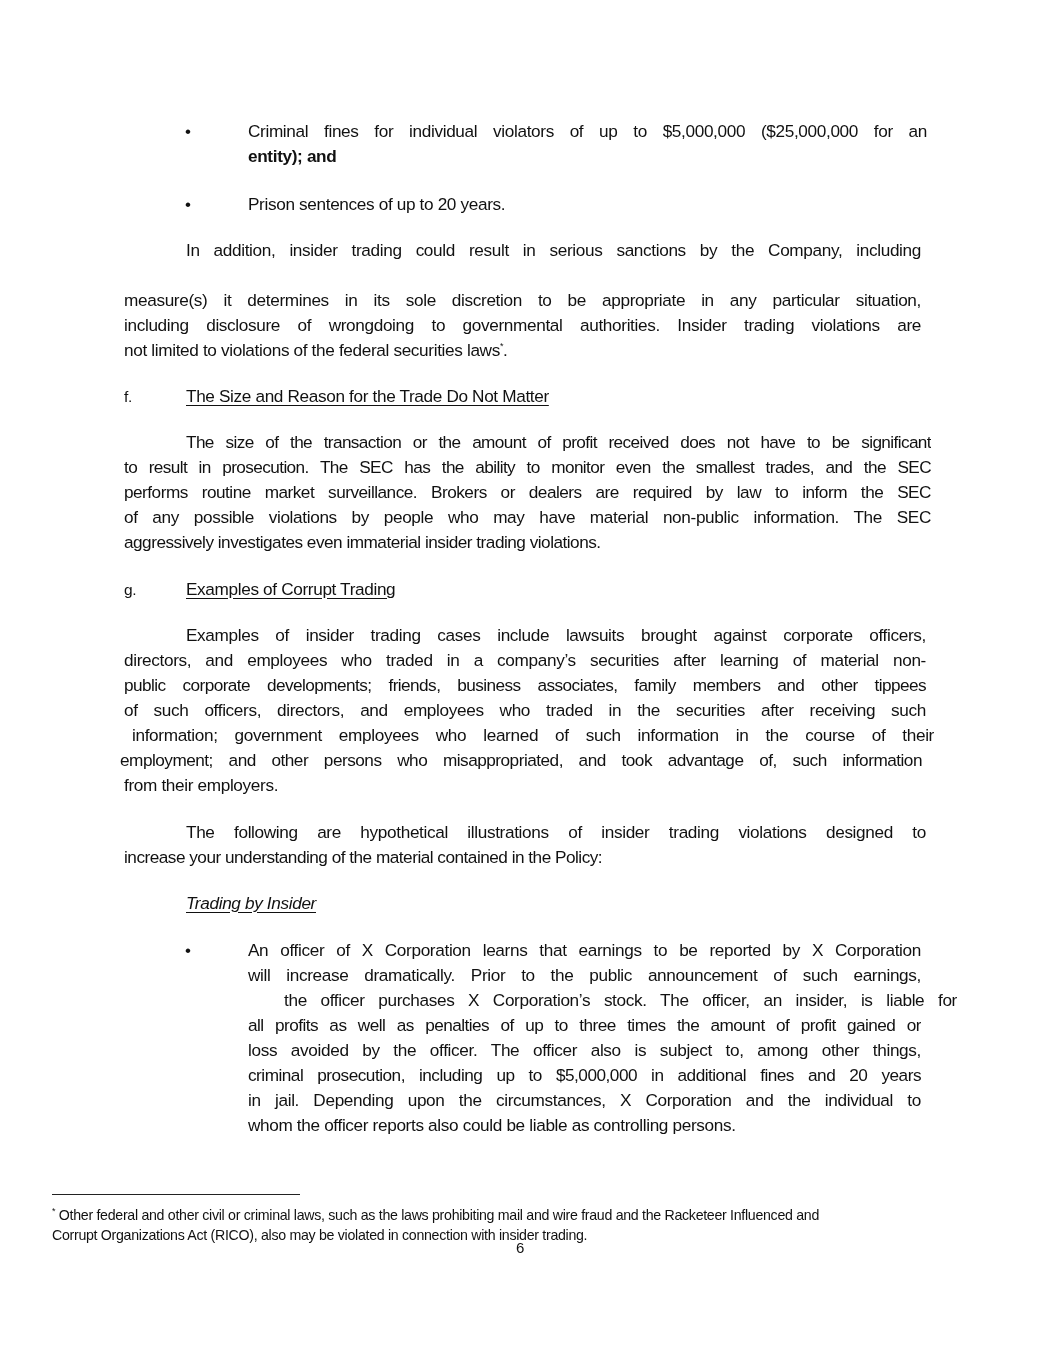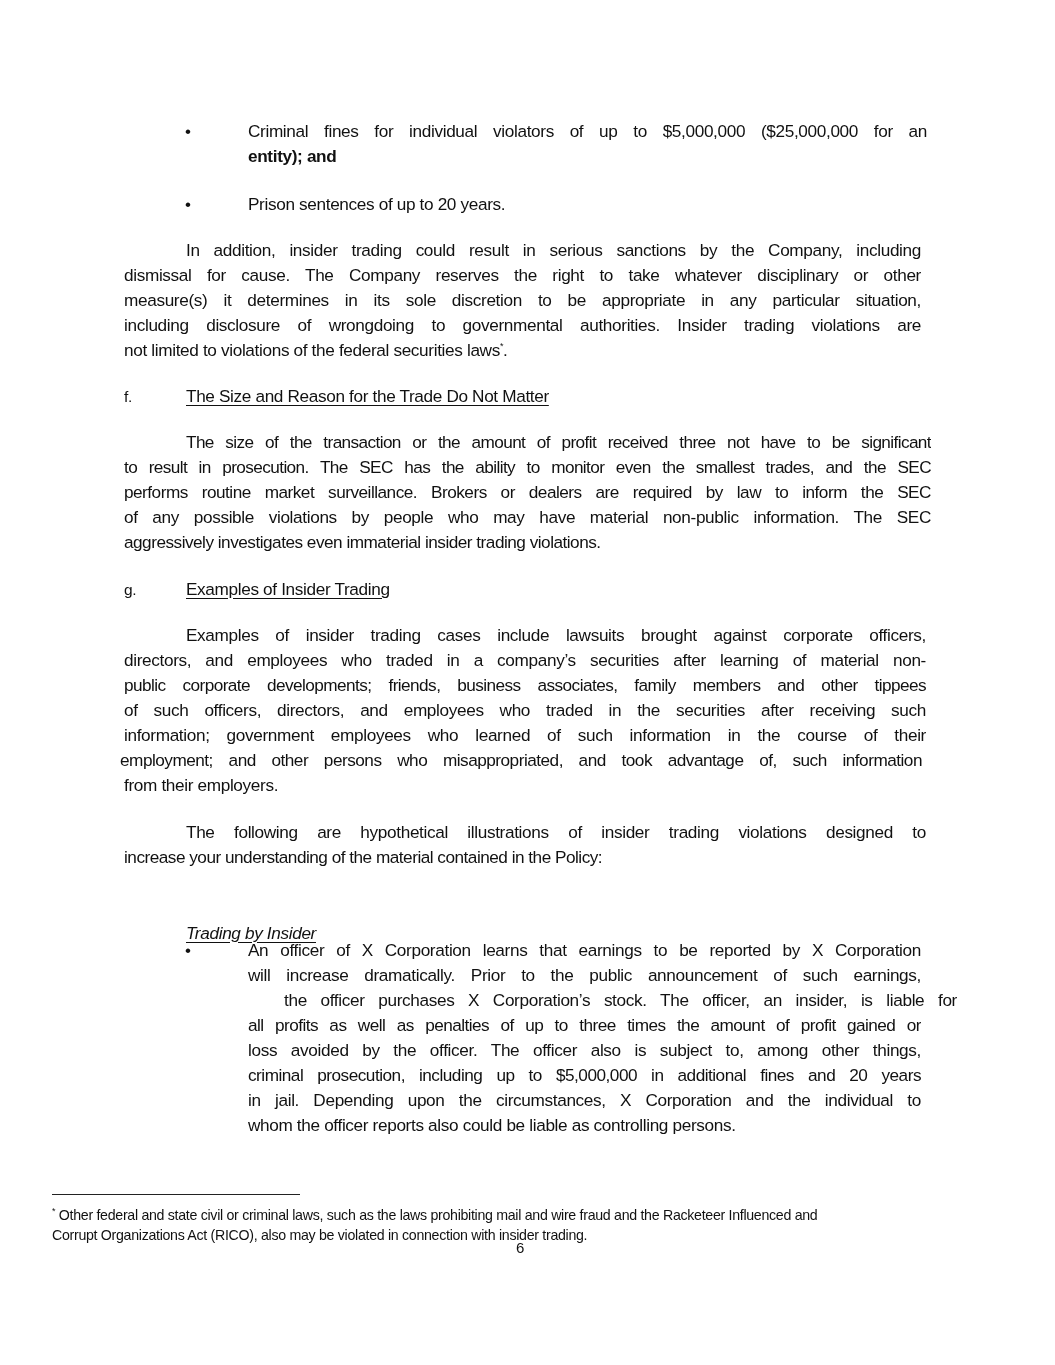--- a/index.html
+++ b/index.html
@@ -23,58 +23,57 @@
 <div class="page">
 
   <span class="bullet" style="left:185px; top:119px;">•</span>
   <div class="ln j" style="left:248px; top:119px; width:679px;">Criminal fines for individual violators of up to $5,000,000 ($25,000,000 for an</div>
   <div class="ln" style="left:248px; top:144px;font-weight:bold;">entity); and</div>
 
   <span class="bullet" style="left:185px; top:192px;">•</span>
   <div class="ln" style="left:248px; top:192px;">Prison sentences of up to 20 years.</div>
 
   <div class="ln j" style="left:186px; top:238px; width:735px;">In addition, insider trading could result in serious sanctions by the Company, including</div>
-  <div class="ln j" style="left:124px; top:263px; width:797px;">dismissal for cause.  The Company reserves the right to take whatever disciplinary or other</div>
   <div class="ln j" style="left:124px; top:288px; width:797px;">measure(s) it determines in its sole discretion to be appropriate in any particular situation,</div>
   <div class="ln j" style="left:124px; top:313px; width:797px;">including disclosure of wrongdoing to governmental authorities. Insider trading violations are</div>
   <div class="ln" style="left:124px; top:338px;"><span>not limited to violations of the federal securities laws</span><span class="sup">*</span><span>.</span></div>
 
   <div class="ln" style="left:124px; top:384px; font-size:15.5px;">f.</div>
   <div class="ln u" style="left:186px; top:384px;">The Size and Reason for the Trade Do Not Matter</div>
 
-  <div class="ln j" style="left:186px; top:430px; width:745px; letter-spacing:-0.6px;">The size of the transaction or the amount of profit received three not have to be significant</div>
+  <div class="ln j" style="left:186px; top:430px; width:745px; letter-spacing:-0.6px;">The size of the transaction or the amount of profit received does not have to be significant</div>
   <div class="ln j" style="left:124px; top:455px; width:807px; letter-spacing:-0.6px;">to result in prosecution.  The SEC has the ability to monitor even the smallest trades, and the SEC</div>
   <div class="ln j" style="left:124px; top:480px; width:807px; letter-spacing:-0.5px;">performs routine market surveillance. Brokers or dealers are required by law to inform the SEC</div>
   <div class="ln j" style="left:124px; top:505px; width:807px;">of any possible violations by people who may have material non-public information. The SEC</div>
   <div class="ln" style="left:124px; top:530px; letter-spacing:-0.5px;">aggressively investigates even immaterial insider trading violations.</div>
 
   <div class="ln" style="left:124px; top:577px; font-size:15.5px;">g.</div>
-  <div class="ln u" style="left:186px; top:577px;">Examples of Insider Trading</div>
+  <div class="ln u" style="left:186px; top:577px;">Examples of Corrupt Trading</div>
 
   <div class="ln j" style="left:186px; top:623px; width:740px;">Examples of insider trading cases include lawsuits brought against corporate officers,</div>
   <div class="ln j" style="left:124px; top:648px; width:802px;">directors, and employees who traded in a company’s securities after learning of material non-</div>
   <div class="ln j" style="left:124px; top:673px; width:802px; letter-spacing:-0.55px;">public corporate developments; friends, business associates, family members and other tippees</div>
   <div class="ln j" style="left:124px; top:698px; width:802px;">of such officers, directors, and employees who traded in the securities after receiving such</div>
-  <div class="ln j" style="left:124px; top:723px; width:802px;">information; government employees who learned of such information in the course of their</div>
+  <div class="ln j" style="left:132px; top:723px; width:802px;">information; government employees who learned of such information in the course of their</div>
   <div class="ln j" style="left:120px; top:748px; width:802px; letter-spacing:-0.5px;">employment; and other persons who misappropriated, and took advantage of, such information</div>
   <div class="ln" style="left:124px; top:773px;">from their employers.</div>
 
   <div class="ln" style="left:124px; top:845px; letter-spacing:-0.5px;">increase your understanding of the material contained in the Policy:</div>
   <div class="ln j" style="left:186px; top:820px; width:740px;">The following are hypothetical illustrations of insider trading violations designed to</div>
 
-  <div class="ln u i" style="left:186px; top:921px;">Trading by Insider</div>
+  <div class="ln u i" style="left:186px; top:891px;">Trading by Insider</div>
 
   <span class="bullet" style="left:185px; top:938px;">•</span>
   <div class="ln j" style="left:248px; top:938px; width:673px;">An officer of X Corporation learns that earnings to be reported by X Corporation</div>
   <div class="ln j" style="left:248px; top:963px; width:673px;">will increase dramatically.  Prior to the public announcement of such earnings,</div>
   <div class="ln j" style="left:248px; top:988px; width:673px;margin-left:36px;">the officer purchases X Corporation’s stock.  The officer, an insider, is liable for</div>
   <div class="ln j" style="left:248px; top:1013px; width:673px; letter-spacing:-0.55px;">all profits as well as penalties of up to three times the amount of profit gained or</div>
   <div class="ln j" style="left:248px; top:1038px; width:673px;">loss avoided by the officer.  The officer also is subject to, among other things,</div>
   <div class="ln j" style="left:248px; top:1063px; width:673px; letter-spacing:-0.5px;">criminal prosecution, including up to $5,000,000 in additional fines and 20 years</div>
   <div class="ln j" style="left:248px; top:1088px; width:673px;">in jail.  Depending upon the circumstances, X Corporation and the individual to</div>
   <div class="ln" style="left:248px; top:1113px;">whom the officer reports also could be liable as controlling persons.</div>
 
   <div class="rule"></div>
-  <div class="fn" style="left:52px; top:1205px;"><span class="sup">*</span><span> Other federal and state civil or criminal laws, such as the laws prohibiting mail and wire fraud and the Racketeer Influenced and</span></div>
+  <div class="fn" style="left:52px; top:1205px;"><span class="sup">*</span><span> Other federal and other civil or criminal laws, such as the laws prohibiting mail and wire fraud and the Racketeer Influenced and</span></div>
   <div class="fn" style="left:52px; top:1225px;">Corrupt Organizations Act (RICO), also may be violated in connection with insider trading.</div>
 
   <div class="pnum">6</div>
 </div>
 
 </body></html>

